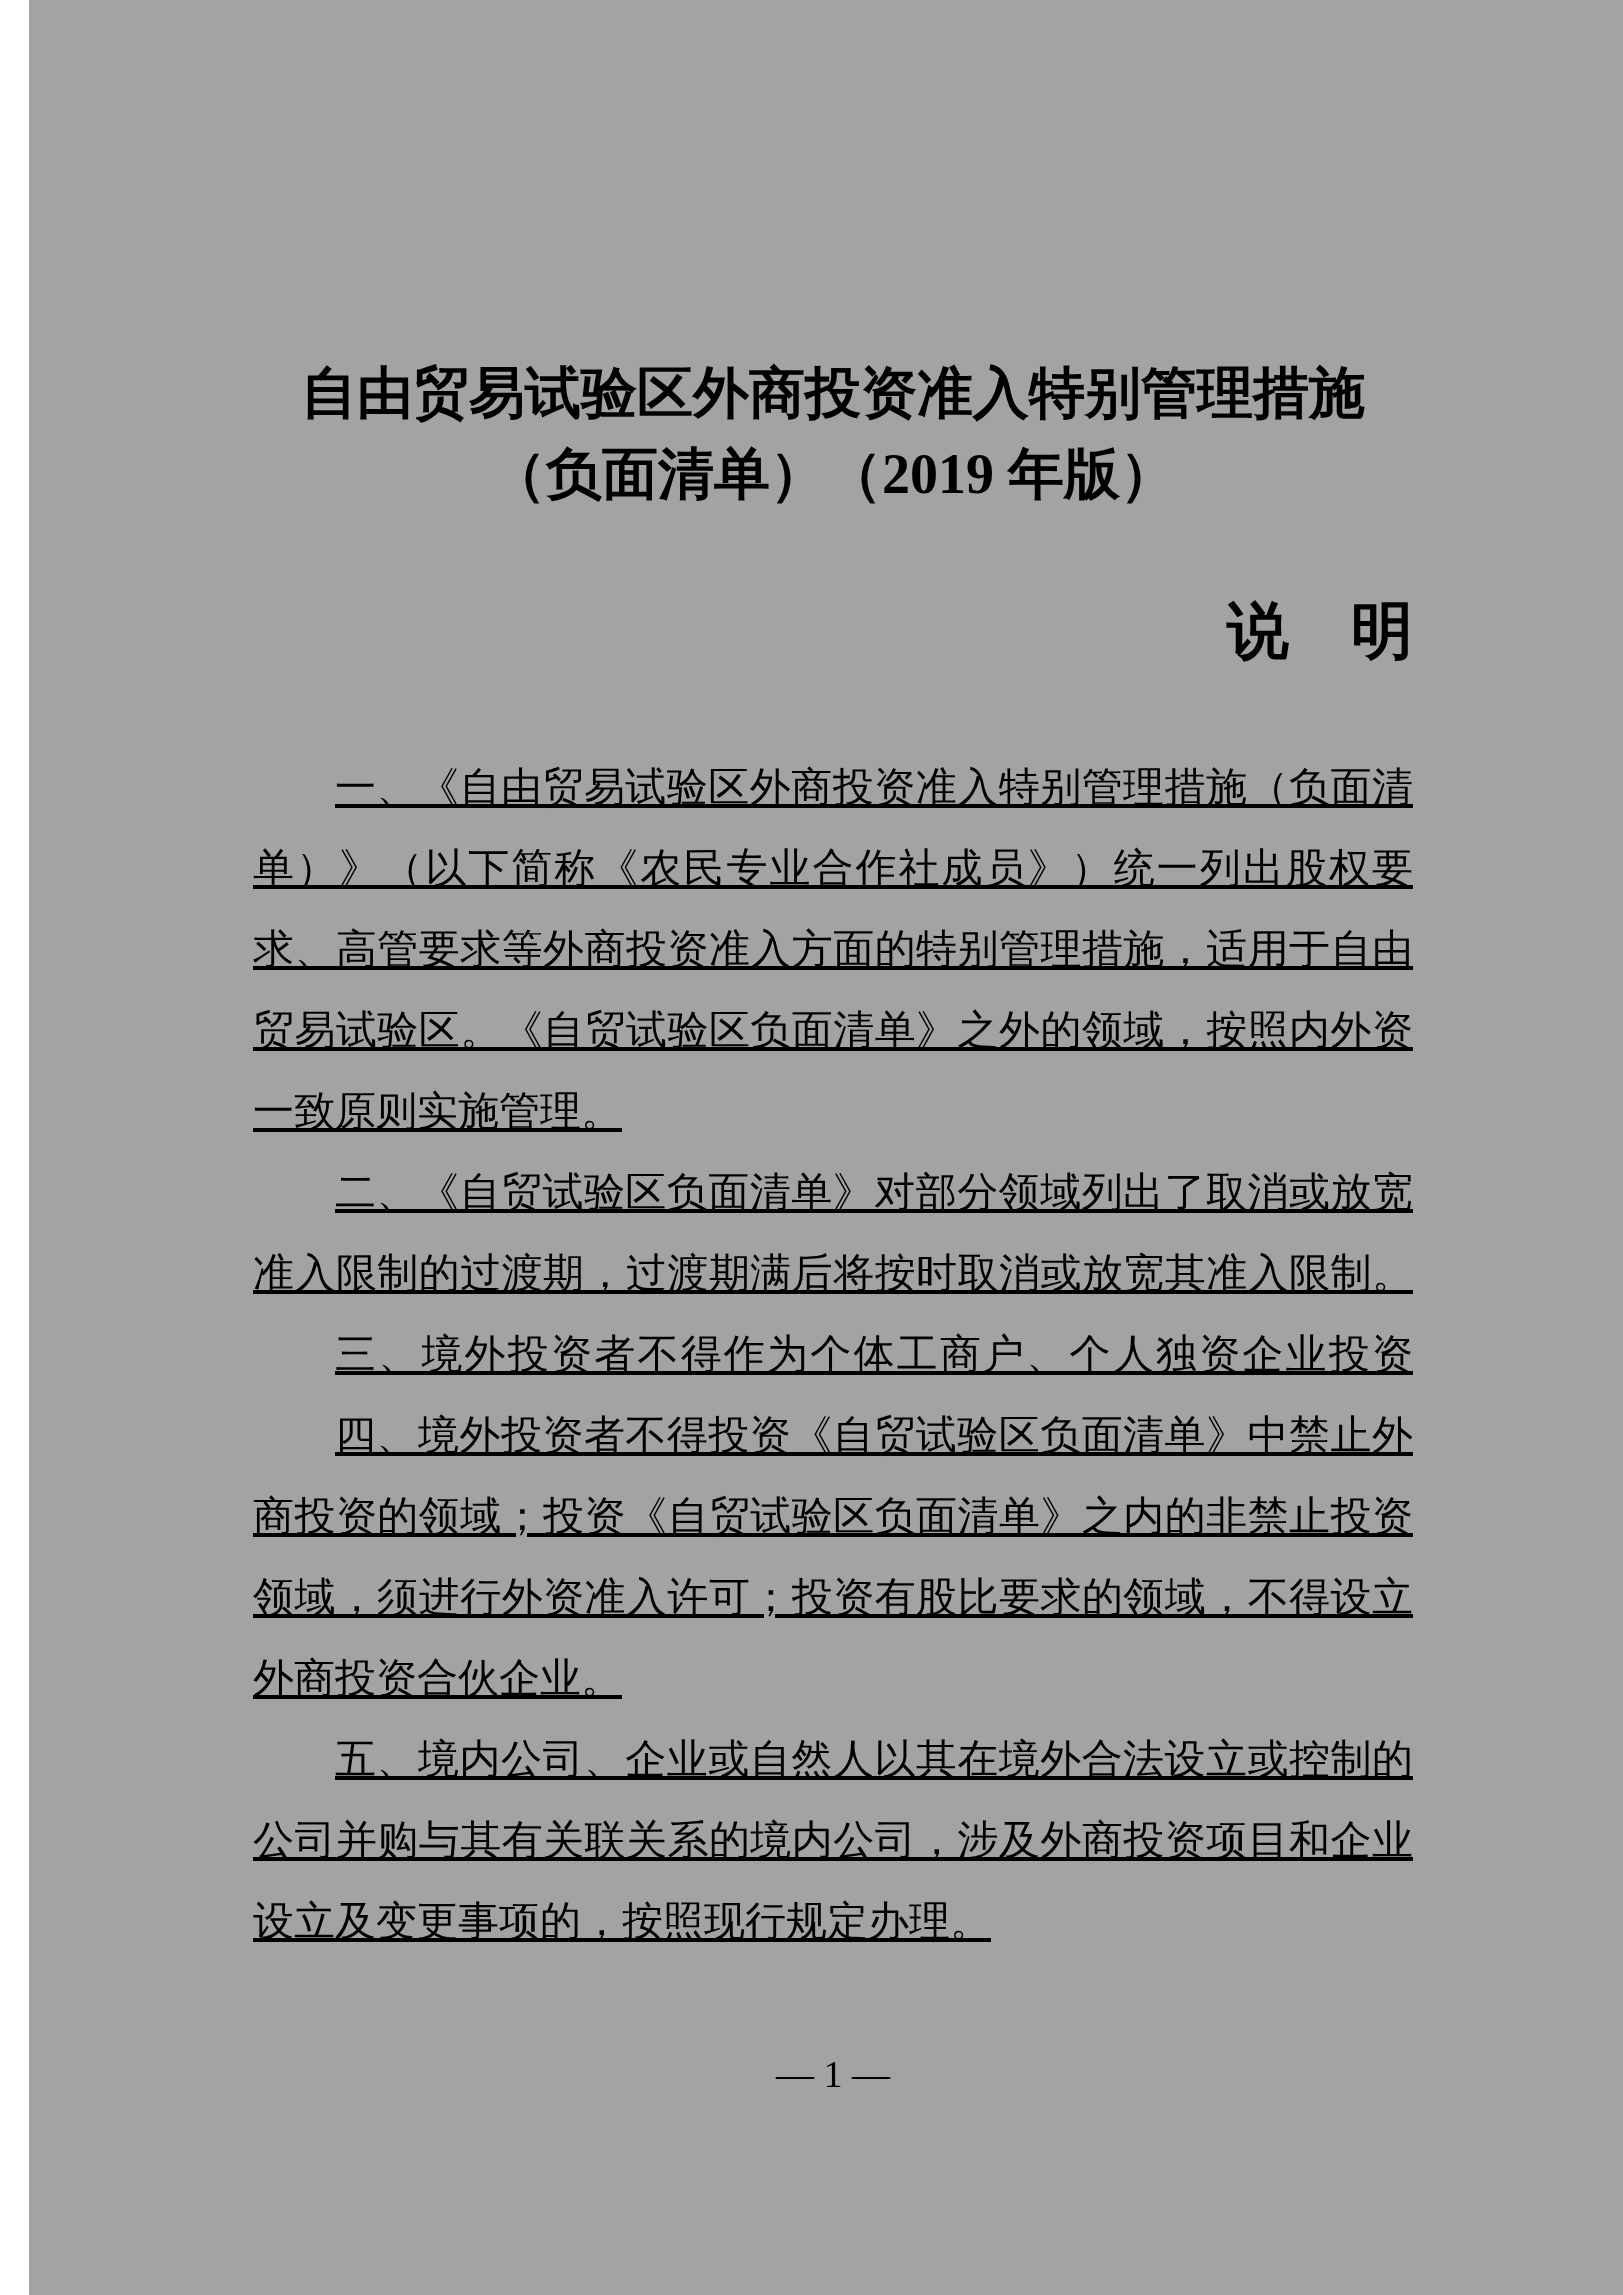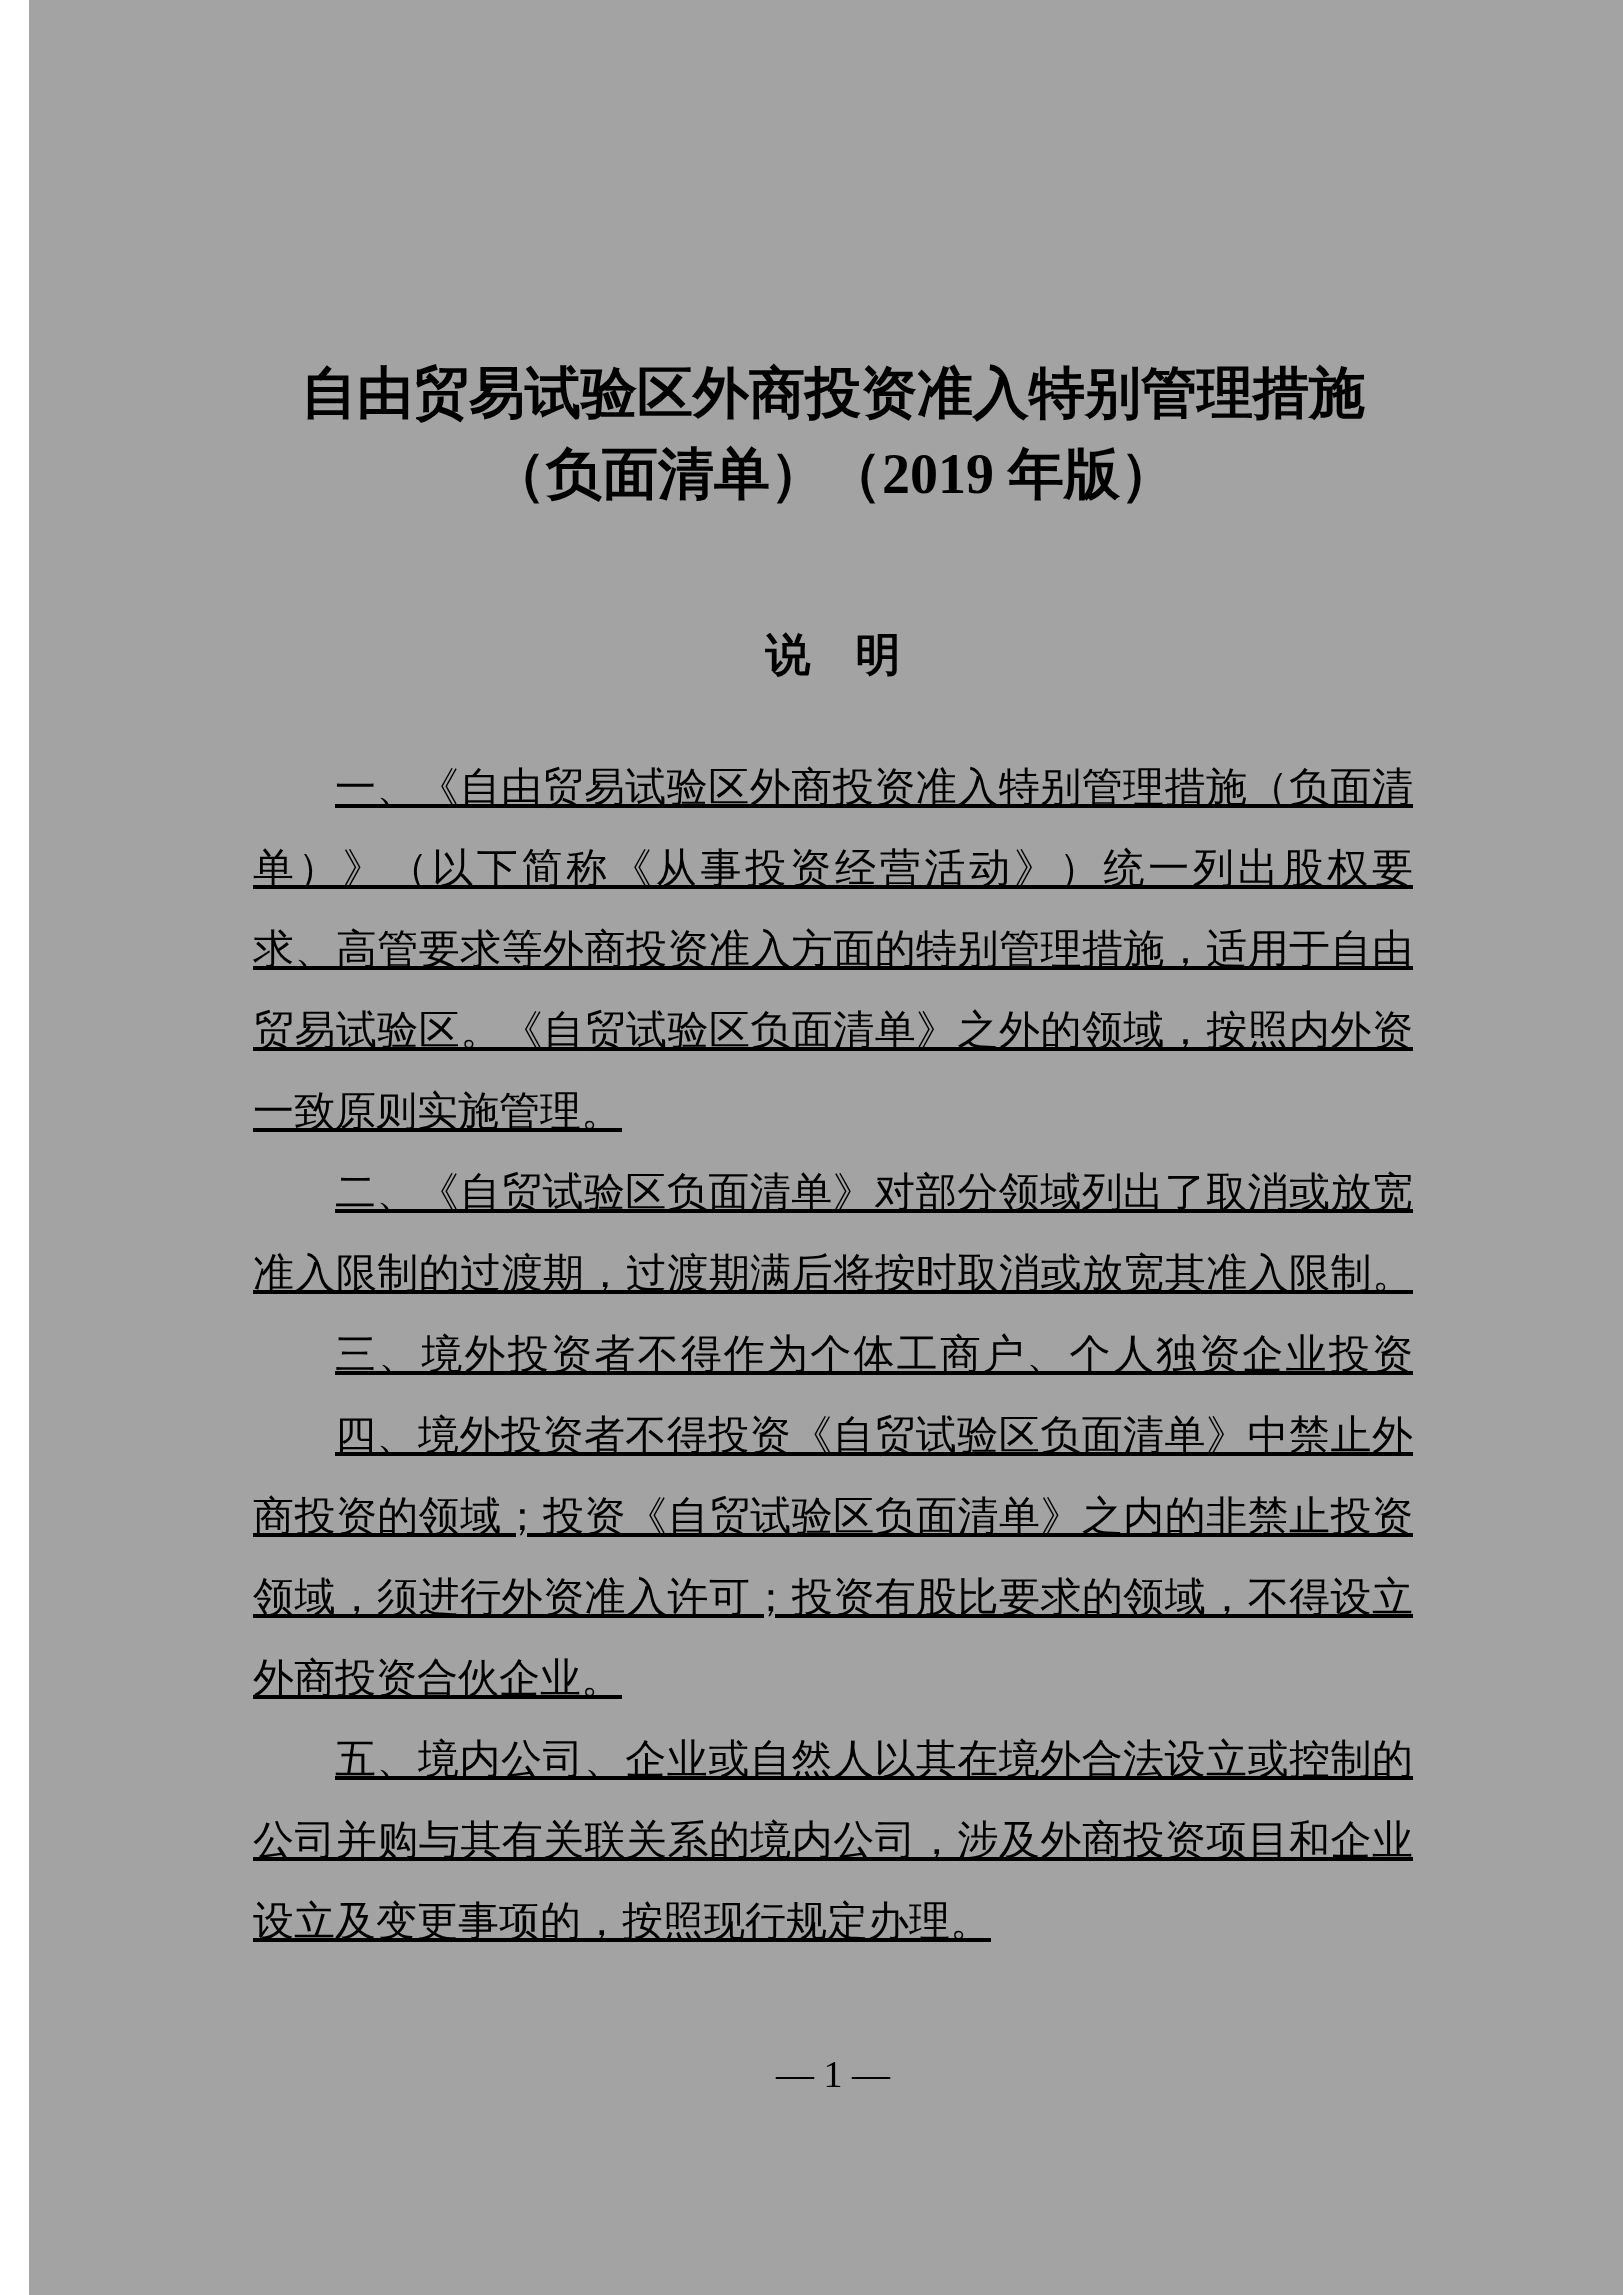--- a/index.html
+++ b/index.html
@@ -20,27 +20,27 @@
     width: 1160px;
     text-align: center;
     font-family: "Liberation Serif", "DejaVu Serif", serif;
     font-weight: bold;
     font-size: 56px;
     line-height: 81px;
     letter-spacing: 0;
   }
   .section-heading {
     position: absolute;
-    top: 625px;
+    top: 601px;
     left: 224px;
     width: 1160px;
-    text-align: center;
+    text-align: right;
     font-family: "Liberation Sans", "DejaVu Sans", sans-serif;
     font-weight: bold;
-    font-size: 45px;
+    font-size: 62px;
     line-height: 59px;
   }
   .doc-body {
     position: absolute;
     top: 747px;
     left: 224px;
     width: 1160px;
     font-size: 41px;
     line-height: 81px;
     font-weight: normal;
@@ -74,21 +74,21 @@
     <div>自由贸易试验区外商投资准入特别管理措施</div>
     <div>（负面清单）（2019 年版）</div>
   </div>
 
   <div class="section-heading">说　明</div>
 
   <div class="doc-body">
 
     <div class="para">
       <div class="line first">一、《自由贸易试验区外商投资准入特别管理措施（负面清</div>
-      <div class="line">单）》（以下简称《从事投资经营活动》）统一列出股权要</div>
+      <div class="line">单）》（以下简称《农民专业合作社成员》）统一列出股权要</div>
       <div class="line">求、高管要求等外商投资准入方面的特别管理措施，适用于自由</div>
       <div class="line">贸易试验区。《自贸试验区负面清单》之外的领域，按照内外资</div>
       <div class="line short">一致原则实施管理。</div>
     </div>
 
     <div class="para">
       <div class="line first">二、《自贸试验区负面清单》对部分领域列出了取消或放宽</div>
       <div class="line">准入限制的过渡期，过渡期满后将按时取消或放宽其准入限制。</div>
     </div>
 

